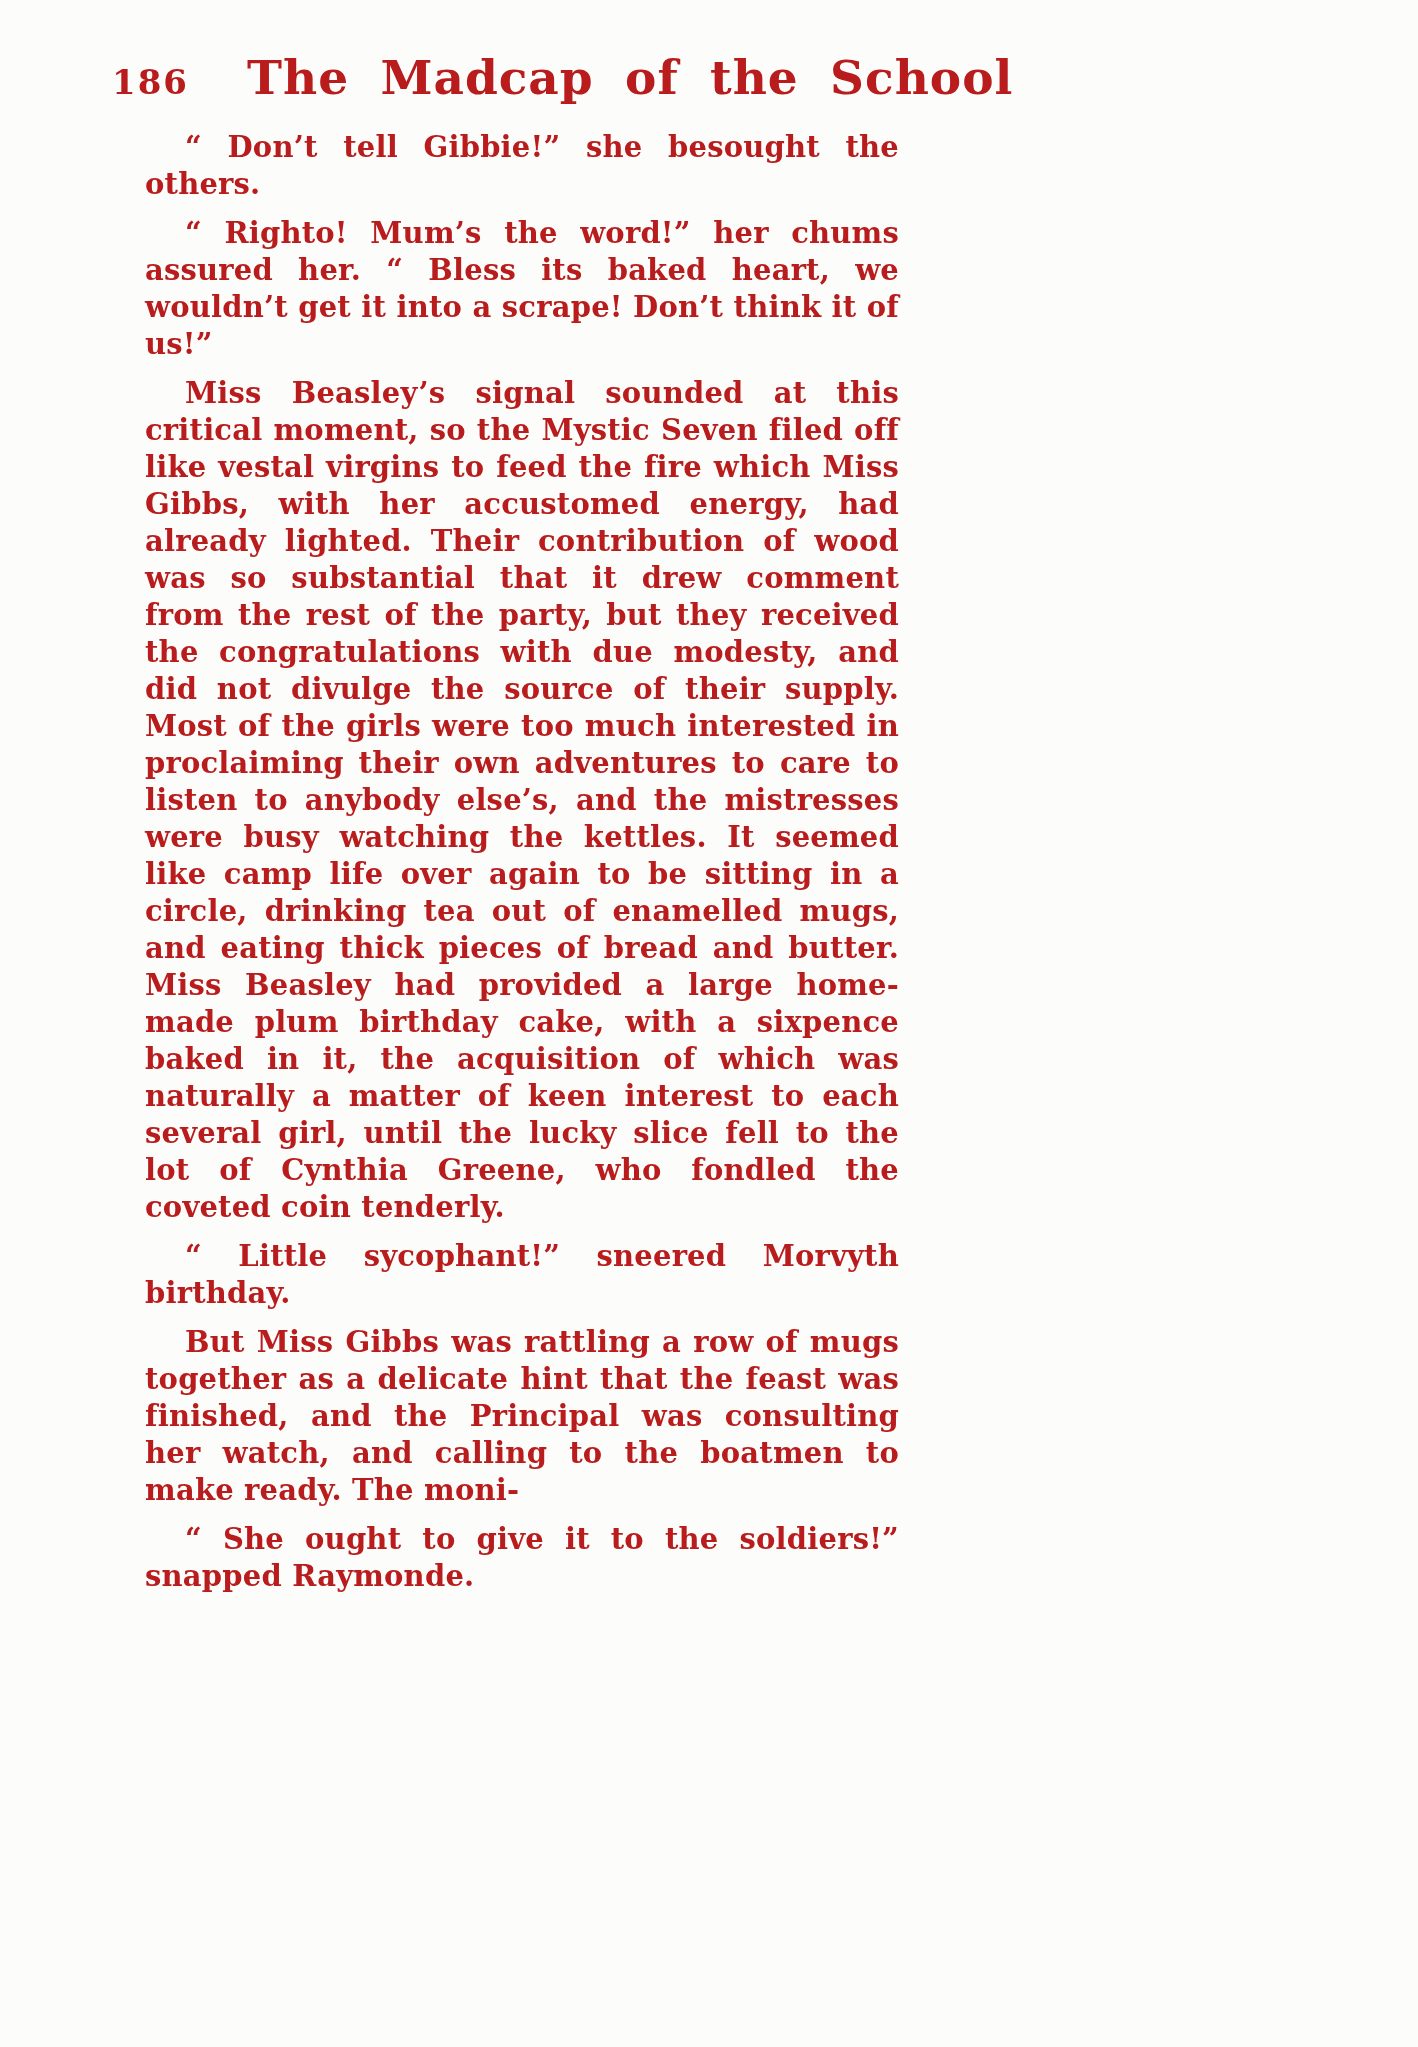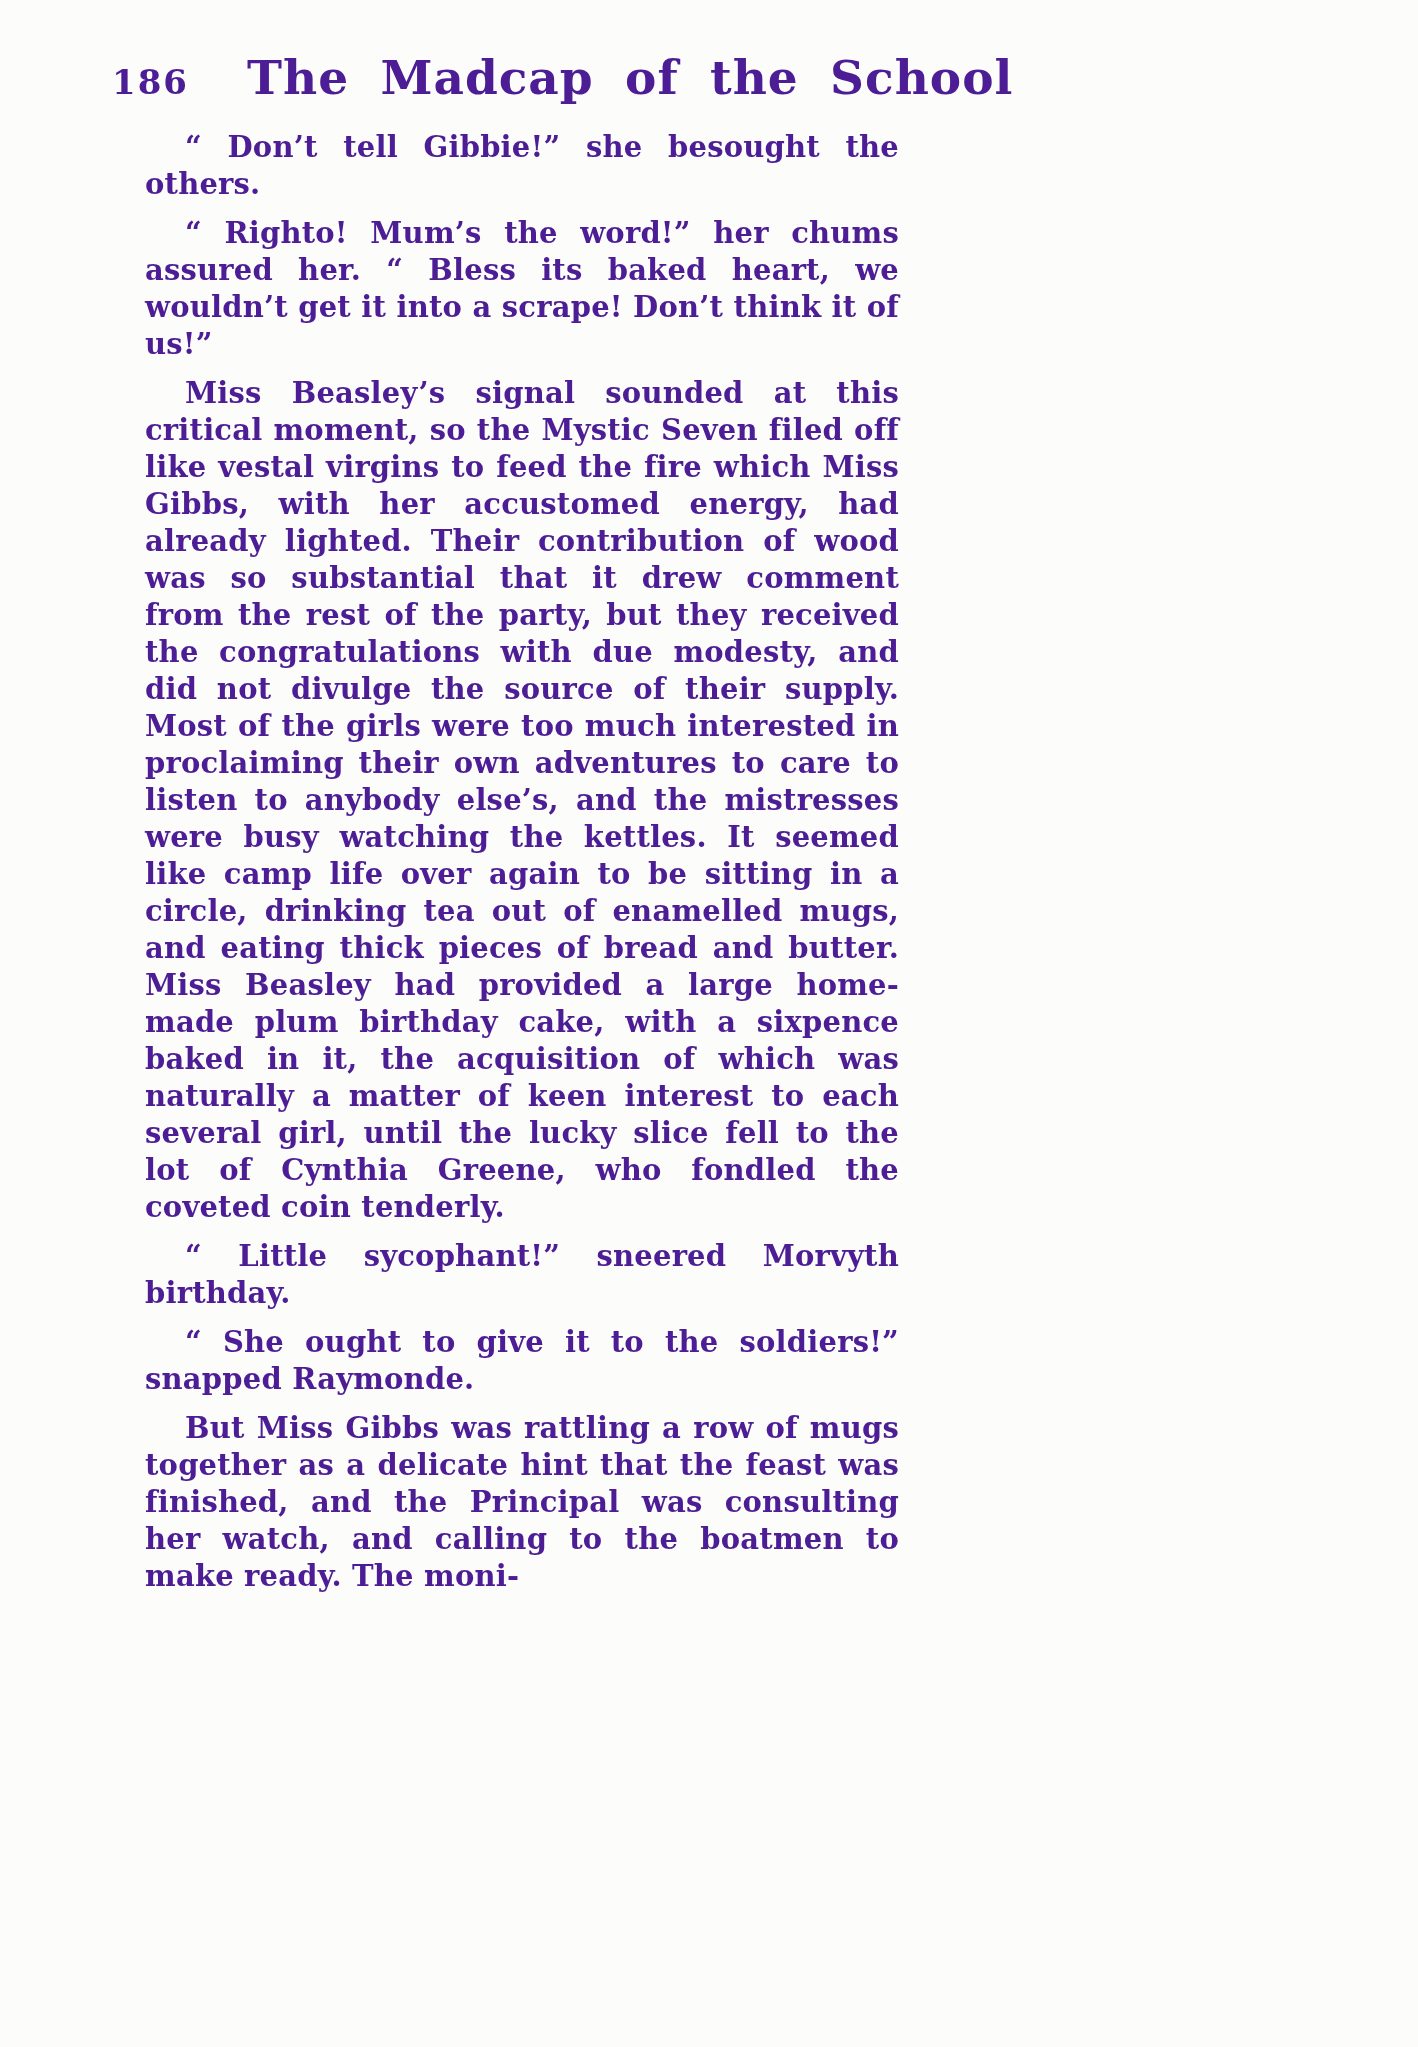--- a/index.html
+++ b/index.html
@@ -6,21 +6,21 @@
     margin: 0;
     padding: 0;
     background: #e9e7e2;
     font-family: "DejaVu Serif", "Liberation Serif", serif;
   }
   .page {
     position: relative;
     width: 1418px;
     height: 2047px;
     background: #fcfcfa;
-    color: #4c1d95;
+    color: #b91c1c;
     overflow: hidden;
     box-sizing: border-box;
   }
   .page-header {
     display: flex;
     align-items: baseline;
     padding: 50px 0 0 112px;
     white-space: nowrap;
   }
   .page-number {
@@ -58,17 +58,17 @@
   <header class="page-header">
     <span class="page-number">186</span>
     <h1 class="page-title">The Madcap of the School</h1>
   </header>
 
   <main class="text-block">
     <p>“ Don’t tell Gibbie!” she besought the others.</p>
     <p>“ Righto!  Mum’s the word!” her chums assured her.  “ Bless its baked heart, we wouldn’t get it into a scrape!  Don’t think it of us!”</p>
     <p>Miss Beasley’s signal sounded at this critical moment, so the Mystic Seven filed off like vestal virgins to feed the fire which Miss Gibbs, with her accustomed energy, had already lighted.  Their contribution of wood was so substantial that it drew comment from the rest of the party, but they received the congratulations with due modesty, and did not divulge the source of their supply.  Most of the girls were too much interested in proclaiming their own adventures to care to listen to anybody else’s, and the mistresses were busy watching the kettles.  It seemed like camp life over again to be sitting in a circle, drinking tea out of enamelled mugs, and eating thick pieces of bread and butter. Miss Beasley had provided a large home-made plum birthday cake, with a sixpence baked in it, the acquisition of which was naturally a matter of keen interest to each several girl, until the lucky slice fell to the lot of Cynthia Greene, who fondled the coveted coin tenderly.</p>
     <p>“ Little sycophant!” sneered Morvyth birthday.</p>
+    <p>But Miss Gibbs was rattling a row of mugs together as a delicate hint that the feast was finished, and the Principal was consulting her watch, and calling to the boatmen to make ready.  The moni-</p>
     <p>“ She ought to give it to the soldiers!” snapped Raymonde.</p>
-    <p>But Miss Gibbs was rattling a row of mugs together as a delicate hint that the feast was finished, and the Principal was consulting her watch, and calling to the boatmen to make ready.  The moni-</p>
   </main>
 
 </div>
 
 </body></html>

